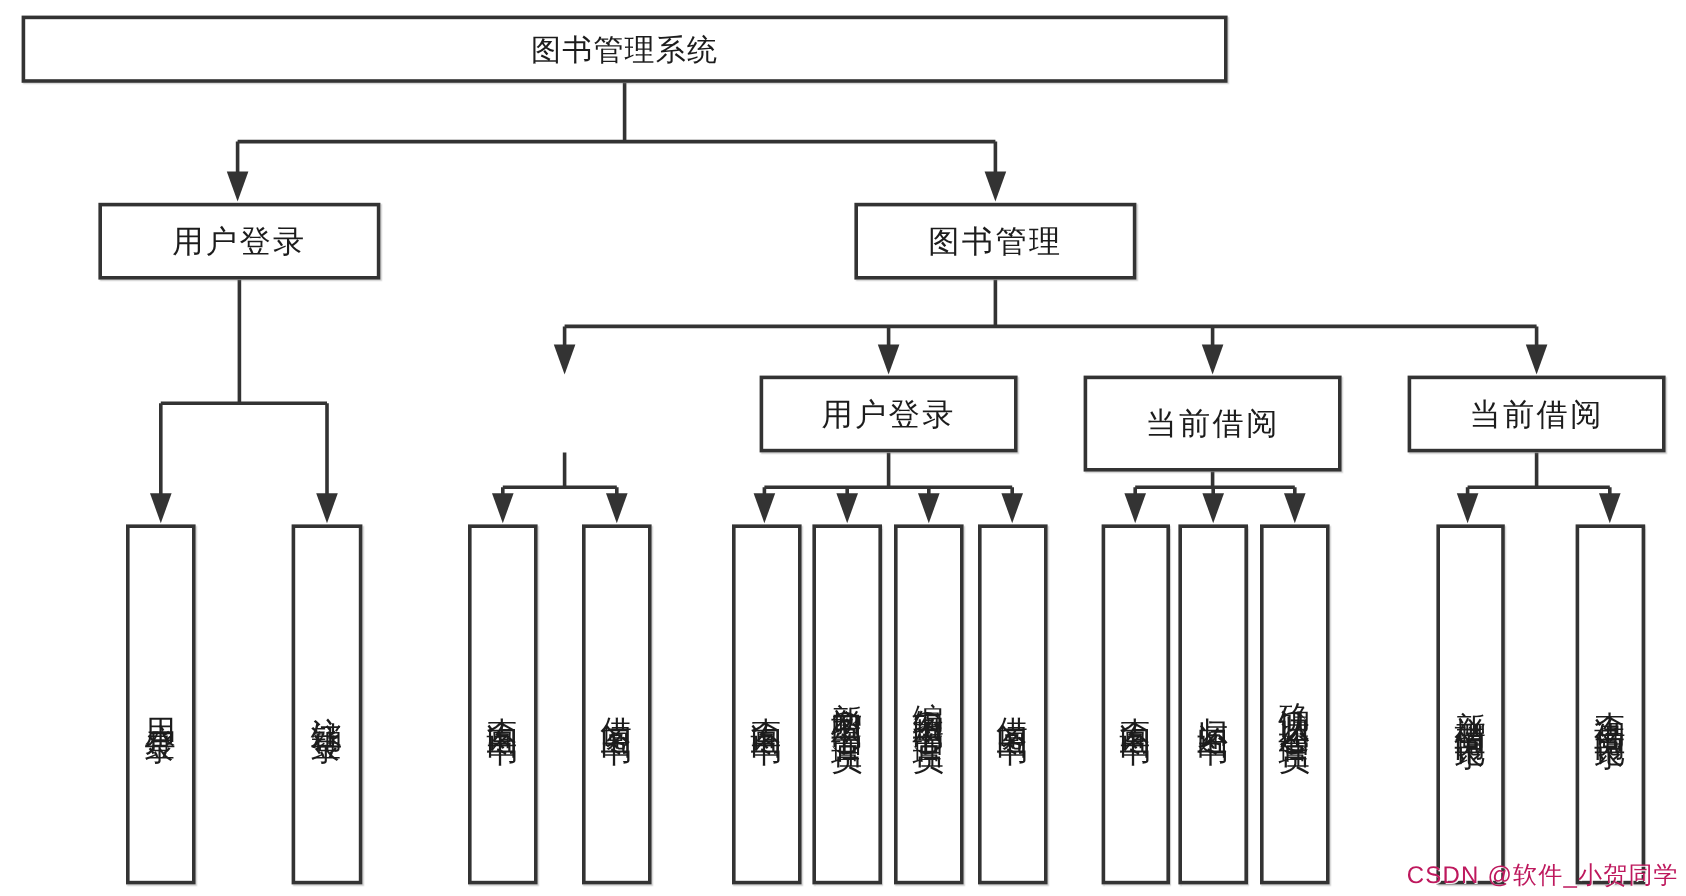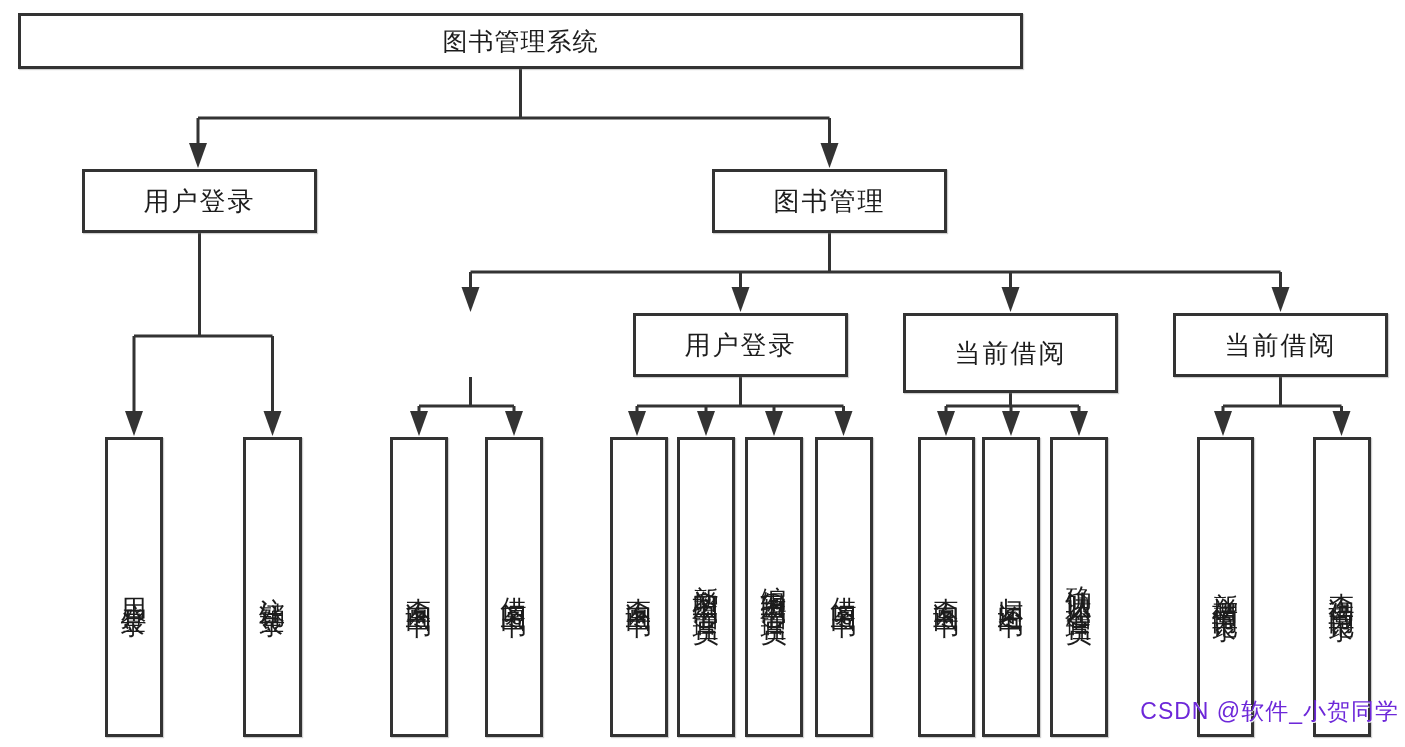--- a/index.html
+++ b/index.html
@@ -31,24 +31,24 @@
   .v-label{
     writing-mode:vertical-rl;
     text-orientation:mixed;
     font-size:26px;
     line-height:1;
     letter-spacing:5px;
     white-space:nowrap;
   }
   #watermark{
     position:absolute;
-    right:6px;bottom:20px;
-    font-size:23px;
+    right:6px;bottom:4px;
+    font-size:20px;
     letter-spacing:1px;
-    color:#6d28d9;
+    color:#be185d;
     text-shadow:1px 1px 0 rgba(255,255,255,0.9);
     z-index:3;
     white-space:nowrap;
   }
 </style>
 </head>
 <body>
 
 <div id="canvas">
 

